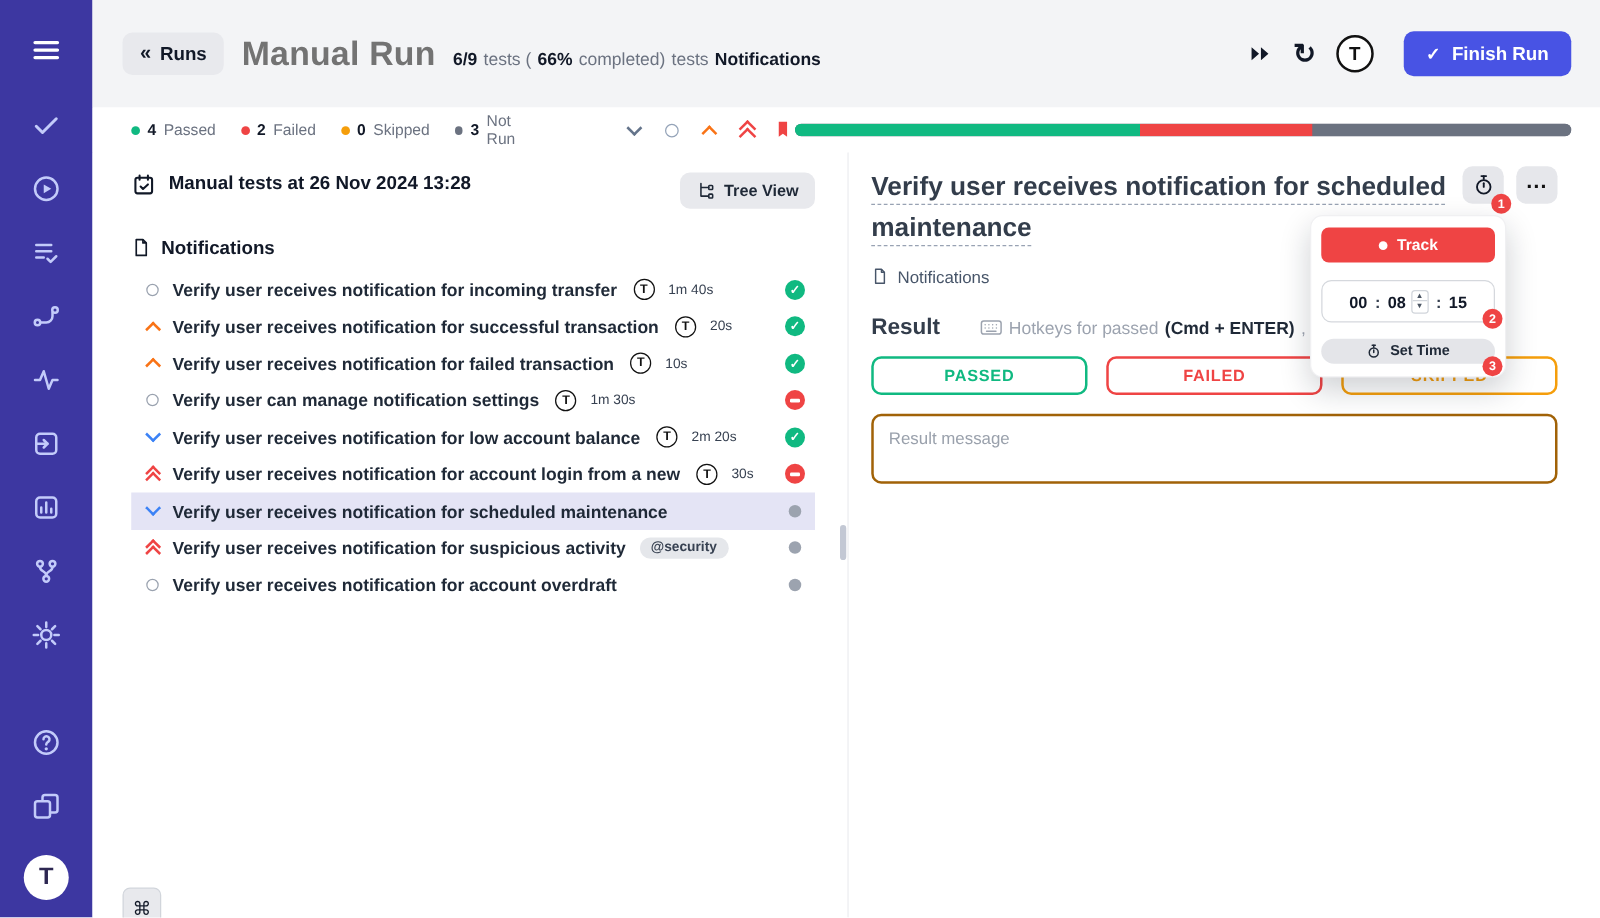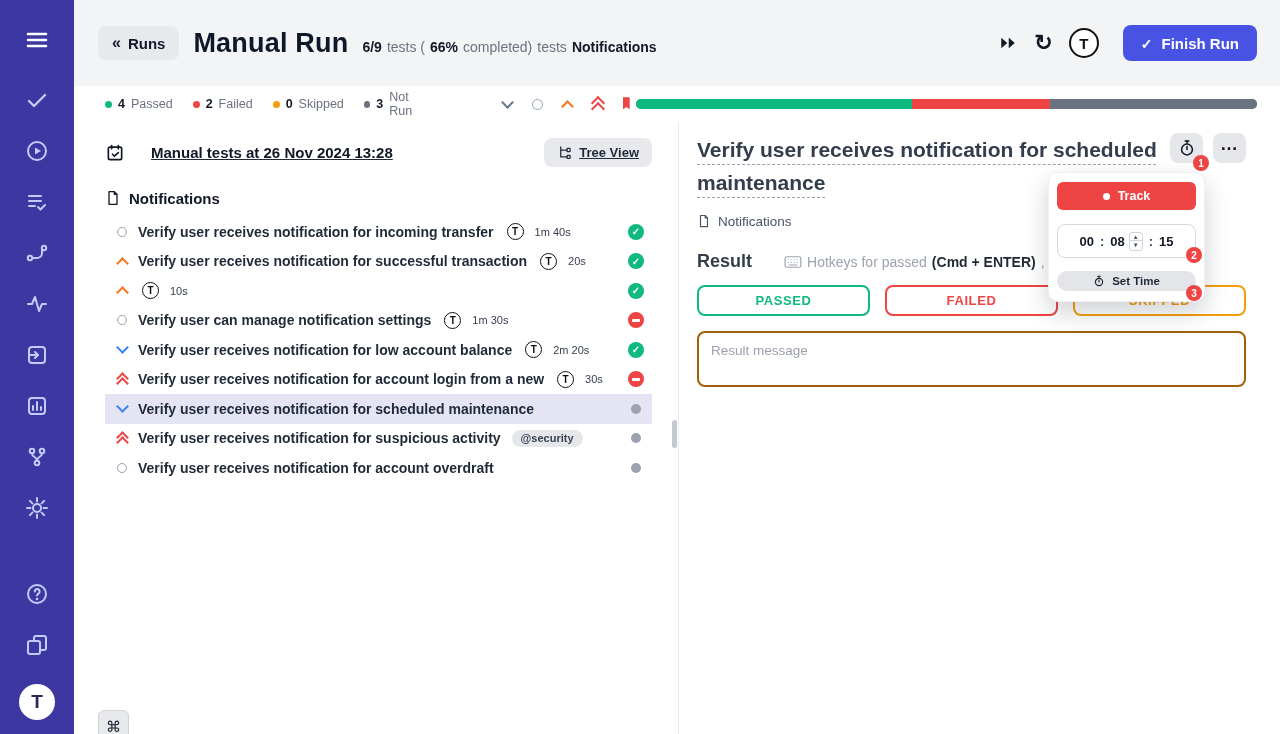--- a/index.html
+++ b/index.html
@@ -31,21 +31,21 @@
   
   .topbar {
     position:absolute; left:74px; top:0; width:1206px; height:86px;
     background:#f3f4f6; display:flex; align-items:center; padding:0 23px 0 24px;
   }
   .back-btn {
     background:#e8e9ed; border-radius:8px; padding:8px 14px; display:flex; align-items:center; gap:7px;
     font-size:15px; font-weight:700; color:#111827;
   }
   .back-btn .chev::before { content:"«"; font-size:16px; color:#111827; }
-  .page-title { font-size:27px; font-weight:800; color:#0f172a; margin-left:14px; letter-spacing:.2px; }
+  .page-title { font-size:27px; font-weight:800; color:#737373; margin-left:14px; letter-spacing:.2px; }
   .summary { display:inline-flex; align-items:center; gap:5px; margin-left:14px; margin-top:7px;
              font-size:14px; color:#6b7280; }
   .summary b { color:#111827; }
   .tb-right { margin-left:auto; display:flex; align-items:center; gap:16px; }
   .icon-btn { display:flex; align-items:center; justify-content:center; color:#111827; }
   .retry-glyph::before { content:"↻"; font-size:22px; font-weight:bold; color:#111827; }
   .logo-badge {
     width:30px; height:30px; border-radius:50%; border:2.5px solid #111;
     display:flex; align-items:center; justify-content:center; font-weight:800; font-size:15px; color:#111;
     background:#fff;
@@ -81,21 +81,21 @@
   .progress {
     margin-left:auto; width:652px; height:10px; border-radius:5px; overflow:hidden;
     display:flex; background:#6b7280;
   }
   .pg { height:100%; }
   .pg-pass { background:#10b981; } .pg-fail { background:#ef4444; } .pg-none { background:#6b7280; flex:1; }
 
   
   .left-panel { position:absolute; left:74px; top:122px; width:598px; bottom:0; background:#fff;
                 padding:16px 20px 0 31px; }
-  .run-head { display:flex; align-items:center; gap:26px;text-decoration:underline; }
+  .run-head { display:flex; align-items:flex-start; gap:10px; }
   .run-head .rtitle { font-size:15px; font-weight:700; color:#111827; }
   .tree-btn { margin-left:auto; background:#e8e9ed; border-radius:8px; padding:7px 13px;
               display:flex; align-items:center; gap:7px; font-size:13px; font-weight:700; color:#1f2937; }
   .suite-head { display:flex; align-items:center; gap:8px; margin-top:22px; }
   .suite-head .stitle { font-size:15px; font-weight:700; color:#111827; }
   .tests { margin-top:10px; }
   .test-row { display:flex; align-items:center; height:29.5px; padding:0 8px 0 11px; gap:9px; }
   .test-row.selected { background:#e4e4f5; }
   .t-title { font-size:14px; font-weight:600; color:#1f2937; white-space:nowrap; }
   .t-logo { width:17px; height:17px; border:1.6px solid #111; border-radius:50%; flex:none;
@@ -392,20 +392,21 @@
       <span class="t-logo">
           <span>T</span>
         </span>
       <span class="t-dur">20s</span>
       <span class="t-spacer"></span>
       <span class="st st-passed"></span>
     </div>
 
     <div class="test-row">
       <span class="prio prio-high"></span>
+      <span class="t-title">Verify user receives notification for failed transaction</span>
       <span class="t-logo">
           <span>T</span>
         </span>
       <span class="t-dur">10s</span>
       <span class="t-spacer"></span>
       <span class="st st-passed"></span>
     </div>
 
     <div class="test-row">
       <span class="prio prio-normal"></span>

